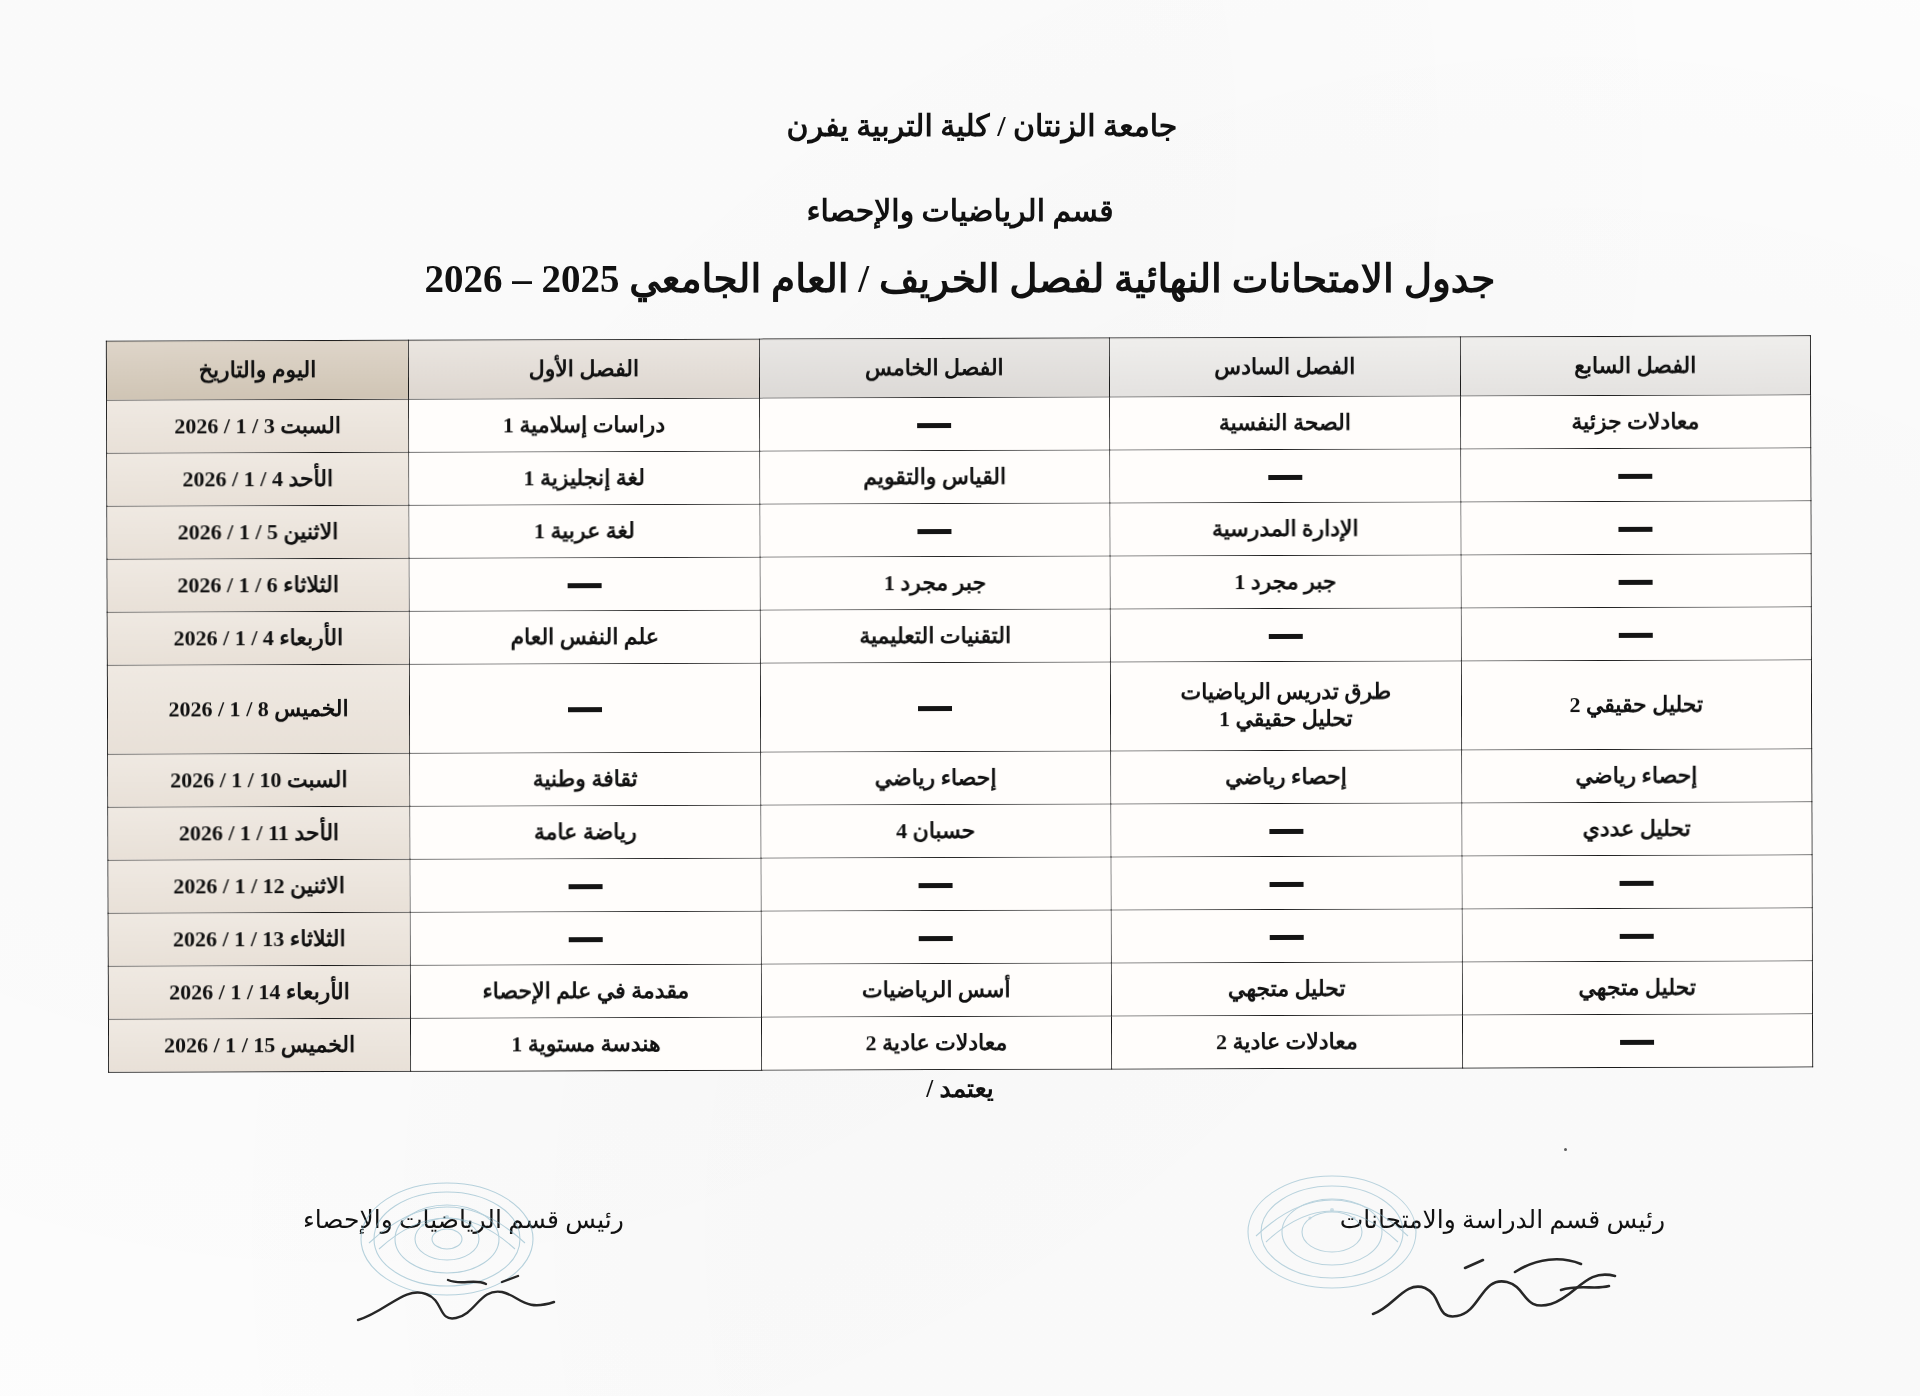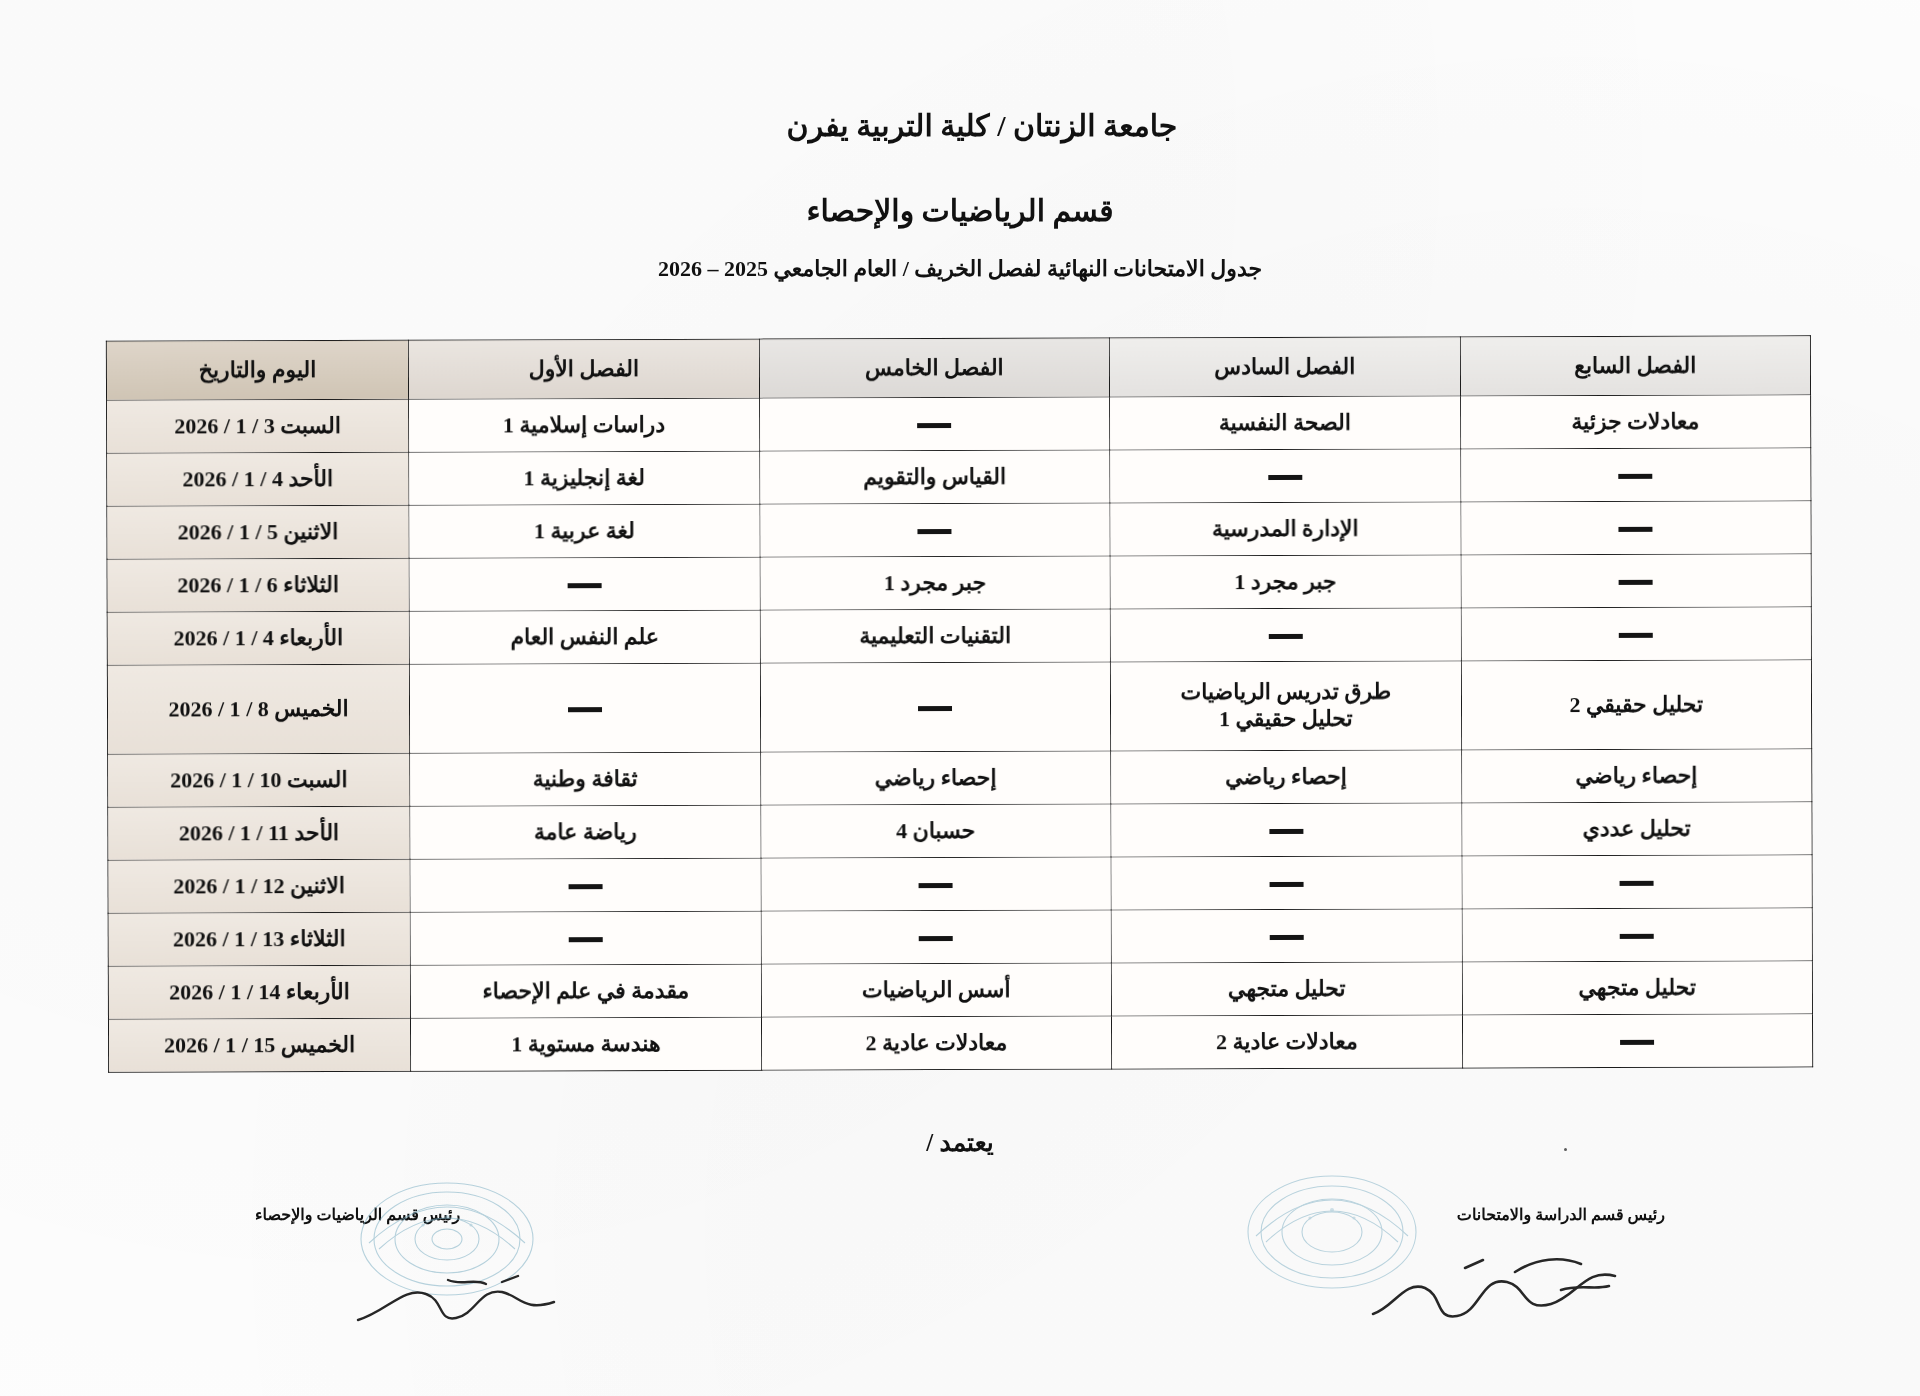--- a/index.html
+++ b/index.html
@@ -39,21 +39,21 @@
     filter: blur(0.28px);
     padding-left: 44px;
   }
   .hdr-line2 {
     font-size: 30px;
     font-weight: bold;
     margin-bottom: 28px;
     filter: blur(0.28px);
   }
   .hdr-line3 {
-    font-size: 22px;
+    font-size: 39px;
     font-weight: bold;
     filter: blur(0.26px);
     margin-bottom: 0;
   }
 
   
   .table-wrap {
     position: absolute;
     left: 107px;
     top: 338px;
@@ -117,44 +117,45 @@
   
   col.w-s7 { width: 290px; }
   col.w-s6 { width: 290px; }
   col.w-s5 { width: 290px; }
   col.w-s1 { width: 290px; }
   col.w-date { width: 250px; }
 
   
   .approve {
     position: absolute;
-    top: 1128px;
+    top: 1074px;
     left: 0;
     width: 1920px;
     text-align: center;
     font-size: 25px;
     font-weight: bold;
     filter: blur(0.24px);
   }
   .sign-row {
     position: absolute;
     top: 1205px;
     left: 0;
     width: 1920px;
     display: flex;
     justify-content: space-between;
     padding: 0 255px;
     box-sizing: border-box;
   }
   .sign-col {
     position: relative;
-    font-size: 16px;
-    font-weight: bold;
+    font-size: 25px;
+    font-weight: normal;
     filter: blur(0.22px);
     white-space: nowrap;
+    margin-left: 48px;
   }
 
   
   .stamp {
     position: absolute;
     width: 205px;
     height: 132px;
     pointer-events: none;
     opacity: 0.55;
   }

